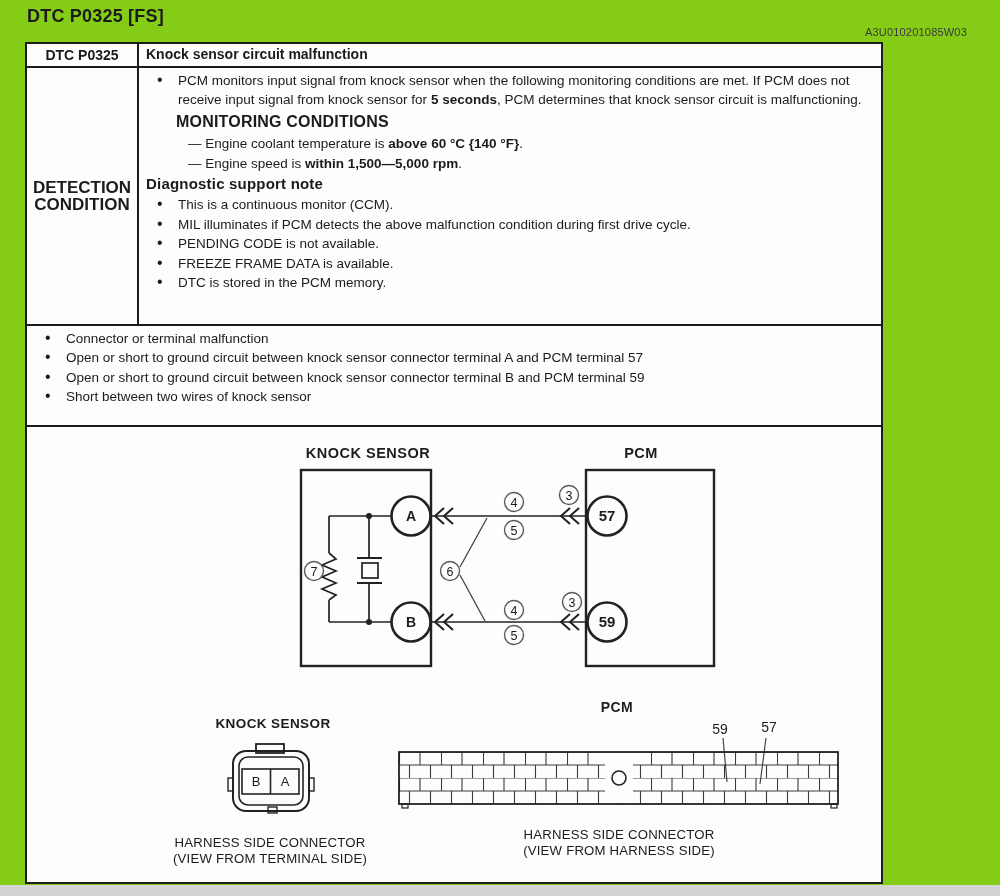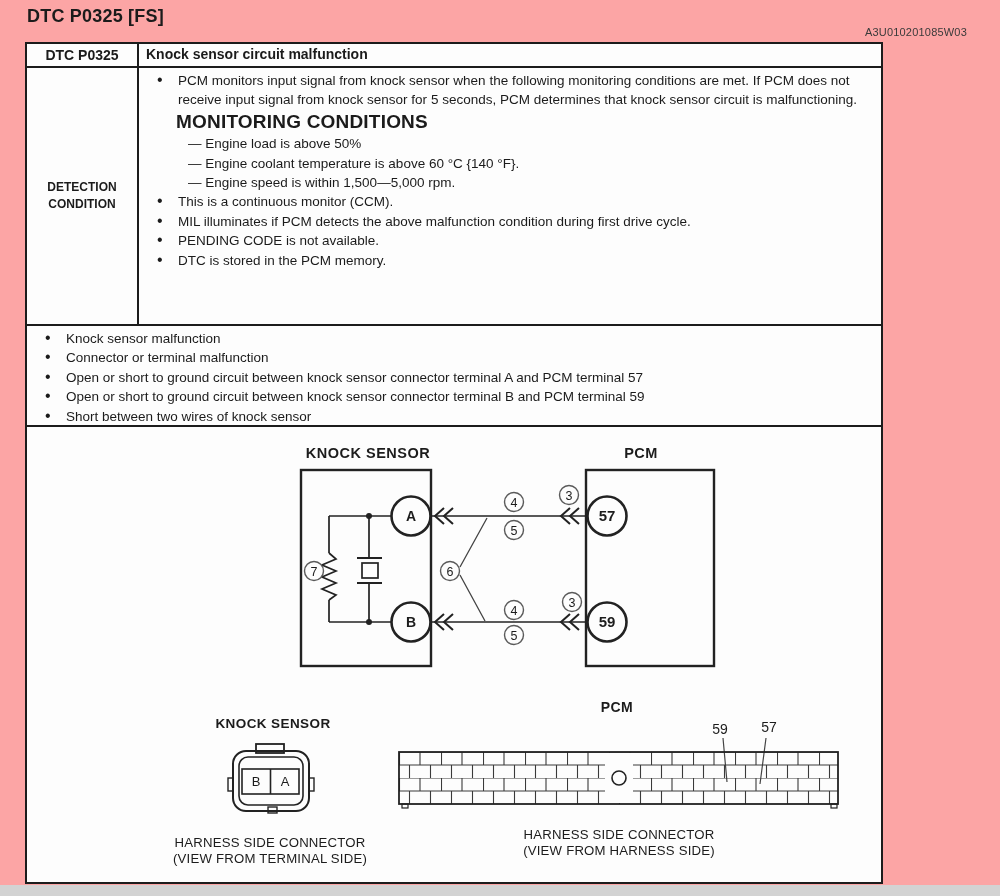--- a/index.html
+++ b/index.html
@@ -1,54 +1,54 @@
 <!DOCTYPE html>
 <html><head>
 <meta charset="utf-8">
 <style>
   * { margin:0; padding:0; box-sizing:border-box; }
   html,body { background:#ffffff; }
   .page {
-    position:relative; width:1000px; height:896px; background:#fca5a5;
+    position:relative; width:1000px; height:896px; background:#84cc16;
     font-family:"Liberation Sans", sans-serif; color:#1b1b1b; overflow:hidden;
   }
   .title {
     position:absolute; left:27px; top:6px;
     font-size:18px; font-weight:bold; letter-spacing:.2px;
   }
   .refcode {
     position:absolute; right:33px; top:26px;
     font-size:11px; color:#3a3a3a; letter-spacing:.2px;
   }
   .dtc-table {
     position:absolute; left:25px; top:42px; width:858px;
     border:2px solid #1c1c1c; background:#fdfdfd;
   }
   .row { display:flex; border-top:2px solid #1c1c1c; }
   .row:first-child { border-top:none; }
   .label-cell {
     width:112px; flex:0 0 112px; border-right:2px solid #1c1c1c;
     display:flex; align-items:center; justify-content:center; text-align:center;
-    font-weight:bold; font-size:12px; line-height:17px; padding:2px 4px;
+    font-weight:bold; font-size:17px; line-height:17px; padding:2px 4px;
   }
   .content-cell { flex:1 1 auto; font-size:13.5px; line-height:19.4px; padding:3px 10px 4px 7px; }
   .header-row { height:22px; }
   .header-row .label-cell { font-size:14px; padding:0 2px; }
   .header-row .content-cell { font-weight:bold; font-size:14px; display:flex; align-items:center; padding-top:0; padding-bottom:0; }
   .detection-row { height:258px; }
   .cause-row { height:101px; }
   .diagram-row { height:457px; }
   .diagram-cell { flex:1 1 auto; padding:6px; }
   ul.bullets { list-style:none; }
   ul.bullets li { position:relative; padding-left:32px; }
   ul.bullets li::before { content:"\2022"; position:absolute; left:11px; top:-1px; font-size:16px; }
-  .mon-heading { font-size:19px; font-weight:bold; margin:2px 0 3px 30px; letter-spacing:.2px; }
+  .mon-heading { font-size:16px; font-weight:bold; margin:2px 0 3px 30px; letter-spacing:.2px; }
   .sup-heading { font-size:15px; font-weight:bold; margin:1px 0 2px 0; letter-spacing:.2px; }
   .dash-item { margin-left:42px; }
-  .b { font-weight:normal; }
+  .b { font-weight:bold; }
   svg text { font-family:"Liberation Sans", sans-serif; fill:#1c1c1c; }
   .bottom-strip { position:absolute; left:0; bottom:0; width:100%; height:11px; background:#d3d3d3; }
 </style>
 </head>
 <body>
 
 <div class="page">
 
   <div class="title">DTC P0325 [FS]</div>
   <div class="refcode">A3U010201085W03</div>
@@ -60,36 +60,36 @@
       <div class="content-cell">Knock sensor circuit malfunction</div>
     </div>
 
     <div class="row detection-row">
       <div class="label-cell">DETECTION CONDITION</div>
       <div class="content-cell">
         <ul class="bullets">
           <li><span>PCM monitors input signal from knock sensor when the following monitoring conditions are met. If PCM does not receive input signal from knock sensor for </span><span class="b">5 seconds</span><span>, PCM determines that knock sensor circuit is malfunctioning.</span></li>
         </ul>
         <div class="mon-heading">MONITORING CONDITIONS</div>
-        <div class="dash-item"><span>— Engine load is </span><span class="b">above 50%</span></div>
         <div class="dash-item"><span>— Engine coolant temperature is </span><span class="b">above 60 °C {140 °F}</span><span>.</span></div>
         <div class="dash-item"><span>— Engine speed is </span><span class="b">within 1,500—5,000 rpm</span><span>.</span></div>
+        <div class="sup-heading">Diagnostic support note</div>
         <ul class="bullets">
           <li>This is a continuous monitor (CCM).</li>
           <li>MIL illuminates if PCM detects the above malfunction condition during first drive cycle.</li>
           <li>PENDING CODE is not available.</li>
+          <li>FREEZE FRAME DATA is available.</li>
           <li>DTC is stored in the PCM memory.</li>
         </ul>
       </div>
     </div>
 
     <div class="row cause-row">
       <div class="content-cell">
         <ul class="bullets">
-          <li>Knock sensor malfunction</li>
           <li>Connector or terminal malfunction</li>
           <li>Open or short to ground circuit between knock sensor connector terminal A and PCM terminal 57</li>
           <li>Open or short to ground circuit between knock sensor connector terminal B and PCM terminal 59</li>
           <li>Short between two wires of knock sensor</li>
         </ul>
       </div>
     </div>
 
     <div class="row diagram-row">
       <div class="diagram-cell">

